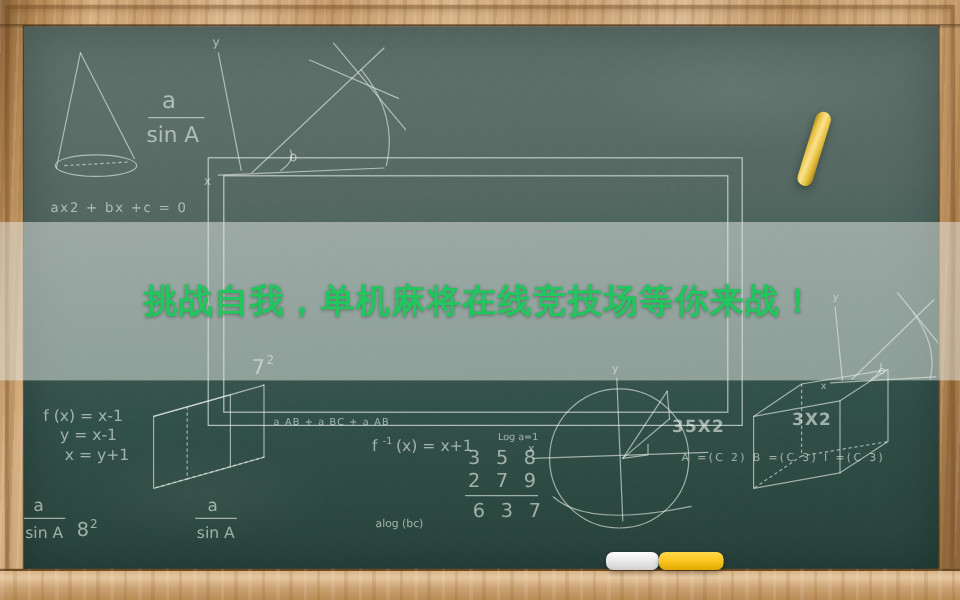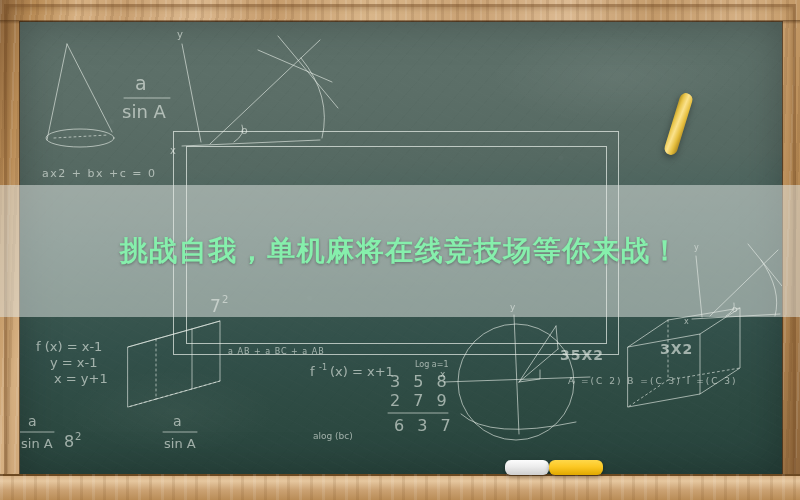--- a/index.html
+++ b/index.html
@@ -111,21 +111,21 @@
     box-shadow:0 2px 4px rgba(0,0,0,.35);}
 
   
   .band{
     position:absolute;left:0;right:0;top:185px;height:132px;
     background:rgba(226,230,226,.52);
     display:flex;align-items:center;justify-content:center;
     backdrop-filter:blur(.5px);
   }
   .caption{
-    color:#86efac;font-size:28px;font-weight:700;letter-spacing:1.5px;
+    color:#22c55e;font-size:28px;font-weight:700;letter-spacing:1.5px;
     text-shadow:0 1px 3px rgba(0,0,0,.35);
     white-space:nowrap;
     font-family:Liberation Mono, monospace;
   }
 </style>
 </head>
 <body>
 
 <div id="stage">
 

